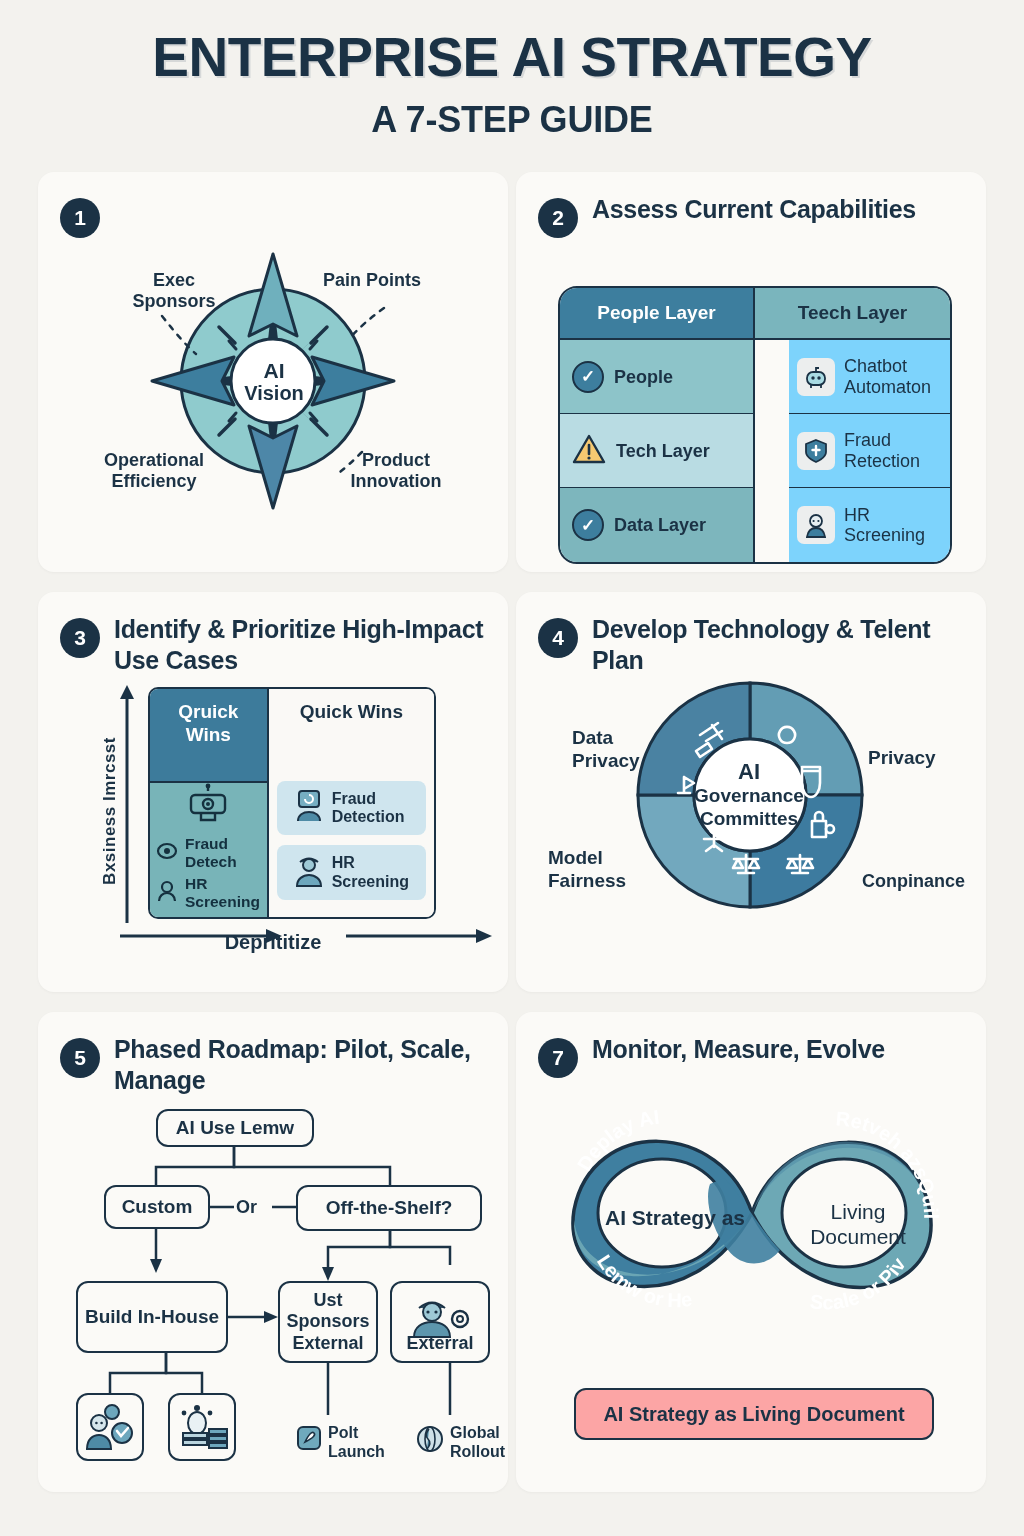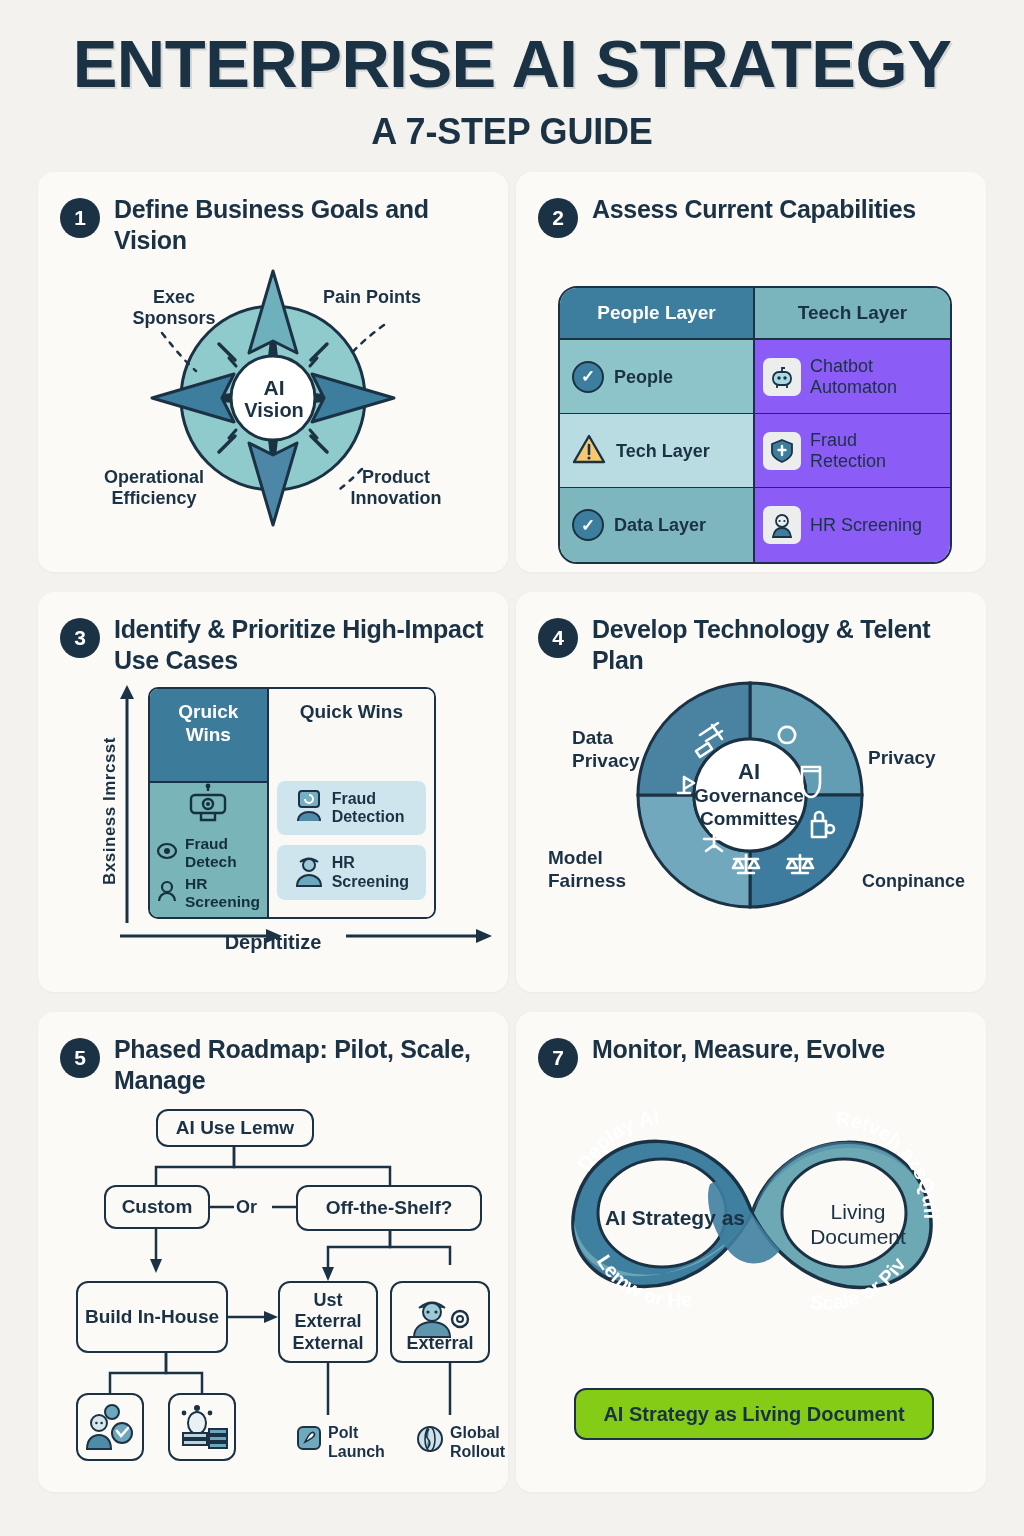--- a/index.html
+++ b/index.html
@@ -8,21 +8,21 @@
     background: #f3f2ee;
     font-family: "Liberation Sans", sans-serif;
     color: #19314a;
     overflow: hidden;
   }
   .page { position: relative; width: 1024px; height: 1536px; }
 
   
   .header { padding-top: 30px; text-align: center; }
   .title {
-    font-size: 67px; font-weight: bold; letter-spacing: -0.5px;
+    font-size: 55px; font-weight: bold; letter-spacing: -0.5px;
     color: #1b3245; line-height: 1.0;
     text-shadow: 2px 2px 0 rgba(27,50,69,0.13);
   }
   .subtitle {
     font-size: 36px; font-weight: bold; color: #1b3245;
     margin-top: 14px; letter-spacing: -0.2px;
   }
 
   
   .grid {
@@ -80,22 +80,22 @@
   .th.right { background: #7ab5bd; color: #1b3245; }
   .tdl {
     display: flex; align-items: center; gap: 10px;
     padding: 10px 8px 10px 12px; font-size: 18px; font-weight: bold;
     line-height: 1.15; border-bottom: 1.5px solid #1b3245;
     border-right: 2px solid #1b3245; min-height: 74px; color: #1b3245;
   }
   .tdr {
     display: flex; align-items: center; gap: 9px;
     padding: 10px 18px 10px 8px; font-size: 18px; line-height: 1.15;
-    border-bottom: 1.5px solid #1b3245; background: #8b5cf6;
-    min-height: 74px; color: #1b3245; font-weight: 500;
+    border-bottom: 1.5px solid #1b3245; background: #7dd3fc;
+    min-height: 74px; color: #1b3245; font-weight: 500; margin-left: 34px;
   }
   .tbl .r3 { border-bottom: none; }
   .ic-sq {
     flex: none; width: 38px; height: 38px; border-radius: 7px;
     background: #eceeee; display: flex; align-items: center; justify-content: center;
   }
   .chk {
     flex: none; width: 32px; height: 32px; border-radius: 50%;
     background: #3d7e9e; border: 2.5px solid #1b3245;
     display: flex; align-items: center; justify-content: center;
@@ -168,41 +168,40 @@
   .inf-area { position: relative; width: 470px; height: 310px; }
   .inf-svg { position: absolute; left: 36px; top: 14px; }
   .inf-center {
     position: absolute; font-size: 21px; font-weight: bold; color: #1b3245;
     text-align: center; line-height: 1.18;
   }
   .inf-center.left  { left: 64px;  top: 128px; width: 190px; }
   .inf-center.right { left: 272px; top: 122px; width: 140px; font-weight: 500; }
   .inf-footer {
     position: absolute; left: 58px; top: 310px; width: 360px; height: 52px;
-    border: 2.5px solid #1b3245; border-radius: 12px; background: #84cc16;
+    border: 2.5px solid #1b3245; border-radius: 12px; background: #fca5a5;
     display: flex; align-items: center; justify-content: center;
     font-size: 20px; font-weight: bold; color: #1b3245;
   }
 </style>
 </head>
 <body>
 
 <div class="page">
 
   <div class="header">
     <div class="title">ENTERPRISE AI STRATEGY</div>
     <div class="subtitle">A 7-STEP GUIDE</div>
   </div>
 
   <div class="grid">
 
     <div class="card">
       <div class="card-head">
         <div class="step-badge">1</div>
-        <div class="card-title">Define Business Goals and Vision</div>
       </div>
 
       <div class="compass-wrap">
         <svg class="compass-svg" width="246" height="270" viewBox="0 0 246 270">
 
           <circle cx="123" cy="135" r="92" fill="#8fcbcd" stroke="#1b3245" stroke-width="3"></circle>
 
           <g fill="#1b3245">
             <polygon points="123,50 131,120 123,128 115,120"></polygon>
             <polygon points="123,220 131,150 123,142 115,150"></polygon>
@@ -487,21 +486,21 @@
           </g>
         </svg>
 
         <div class="node" style="left:118px; top:14px; width:158px; height:38px;">AI Use Lemw</div>
 
         <div class="node" style="left:66px; top:90px; width:106px; height:44px;">Custom</div>
         <div class="orlbl" style="left:198px; top:102px;">Or</div>
         <div class="node" style="left:258px; top:90px; width:186px; height:46px;">Off-the-Shelf?</div>
 
         <div class="node" style="left:38px; top:186px; width:152px; height:72px;">Build In-House</div>
-        <div class="node" style="left:240px; top:186px; width:100px; height:82px; font-size:18px;">Ust Exterral External</div>
+        <div class="node" style="left:240px; top:186px; width:100px; height:82px; font-size:18px;">Ust Sponsors External</div>
 
         <div class="node" style="left:352px; top:186px; width:100px; height:82px; align-items:flex-end; padding-bottom:7px; font-size:18px;">
           <span>Exterral</span>
         </div>
         <span style="position:absolute;left:368px;top:196px;">
           <svg width="68" height="48" viewBox="0 0 68 48">
               <path d="M13 17 q13-11 26 0" fill="#35566b" stroke="#1b3245" stroke-width="2"></path>
               <circle cx="26" cy="21" r="9" fill="#9ec9d6" stroke="#1b3245" stroke-width="2"></circle>
               <circle cx="22" cy="21" r="1.6" fill="#1b3245"></circle>
               <circle cx="30" cy="21" r="1.6" fill="#1b3245"></circle>

